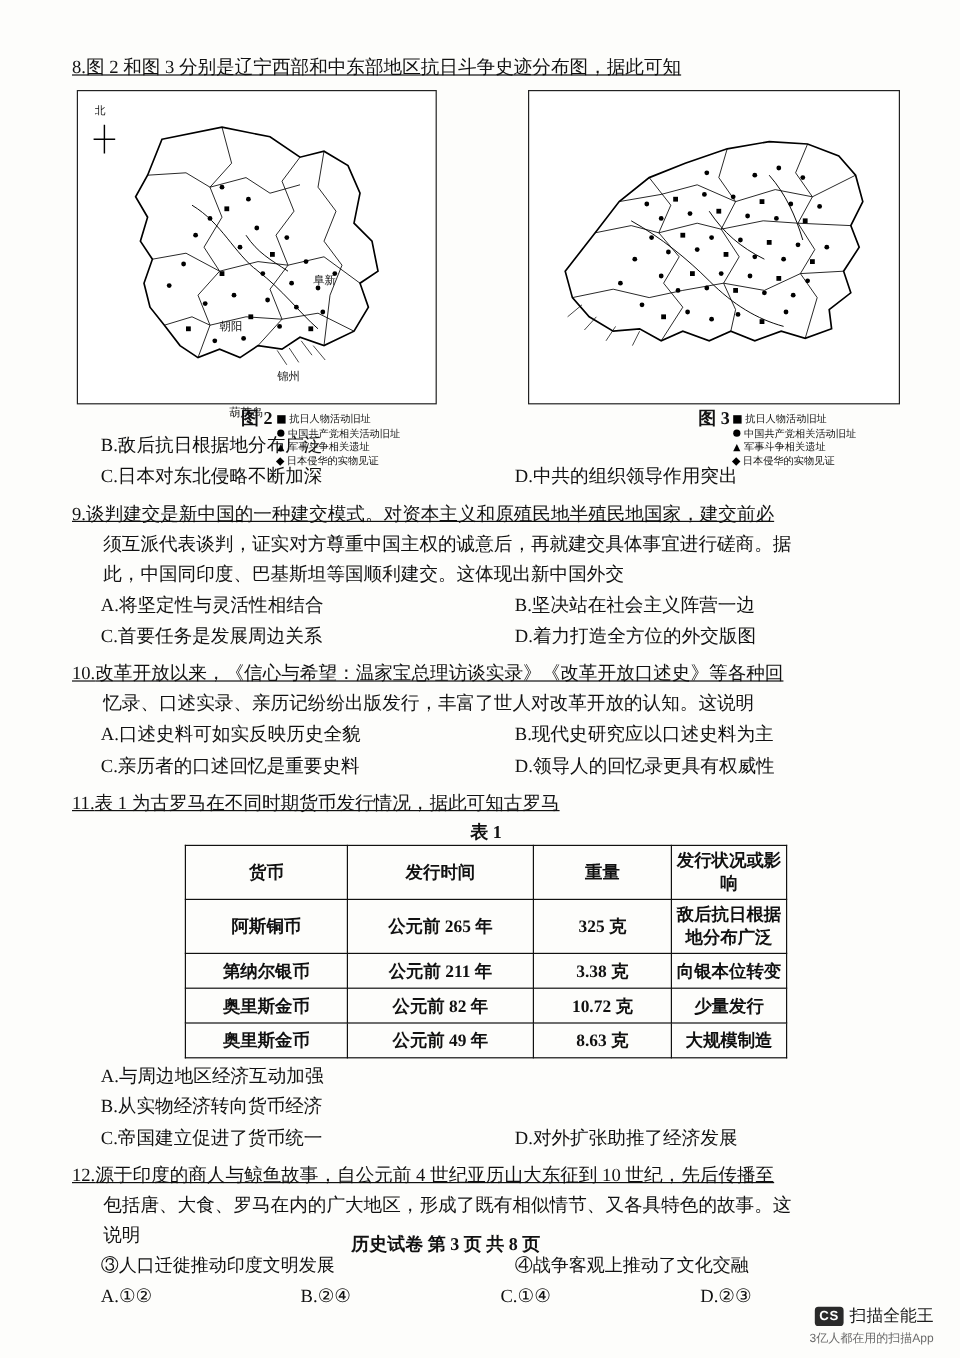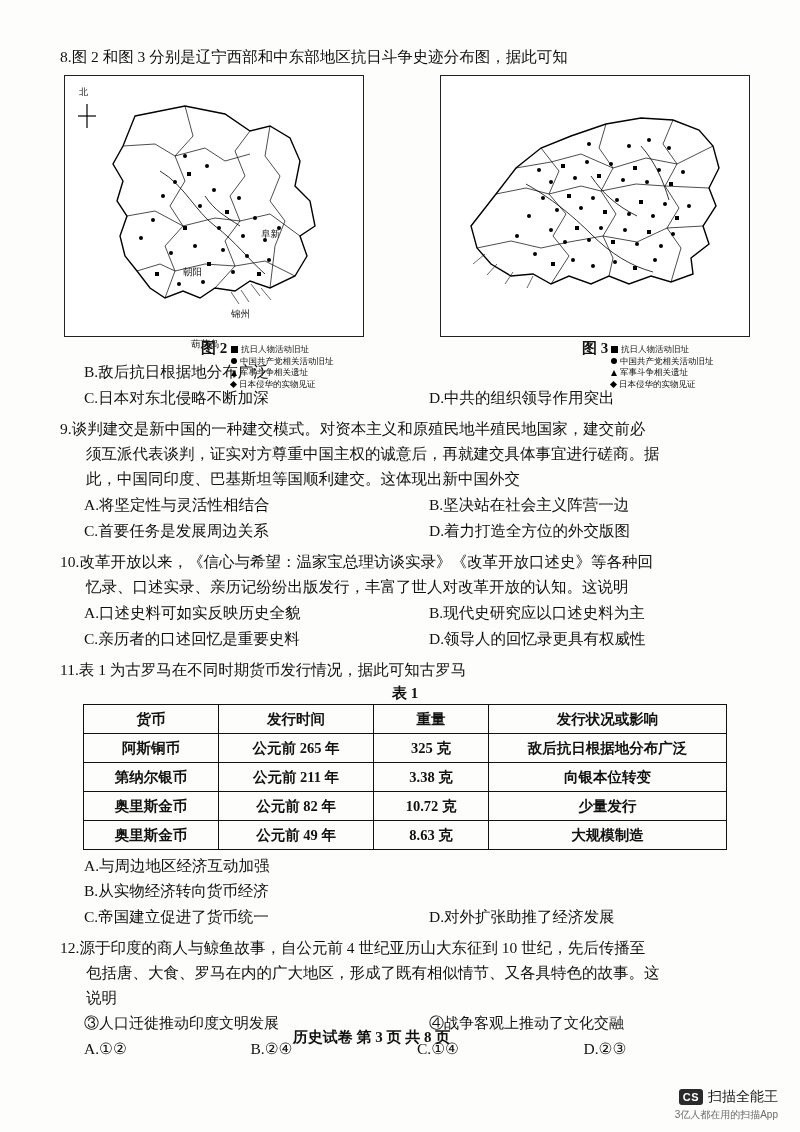--- a/index.html
+++ b/index.html
@@ -32,20 +32,21 @@
     margin-bottom: 6px;
   }
   .q-stem {
     font-size: 15.5px;
     line-height: 25px;
     text-align: justify;
   }
   .hang2 {
     padding-left: 26px;
     text-indent: -26px;
+    text-decoration: underline;
   }
   .opts {
     display: flex;
     width: 100%;
     margin-top: 1px;
   }
   .opt {
     width: 50%;
     font-size: 15.5px;
     line-height: 25px;
@@ -137,21 +138,21 @@
   
   .tbl-title {
     text-align: center;
     font-size: 15px;
     font-weight: bold;
     margin: 2px 0 1px 0;
   }
   table.data {
     border-collapse: collapse;
     margin: 0 auto;
-    width: 644px;
+    width: 502px;
     font-size: 14.5px;
   }
   table.data td {
     border: 1px solid #111;
     text-align: center;
     padding: 3px 2px;
     height: 22px;
     font-weight: bold;
     font-family: "Liberation Serif", serif;
   }

